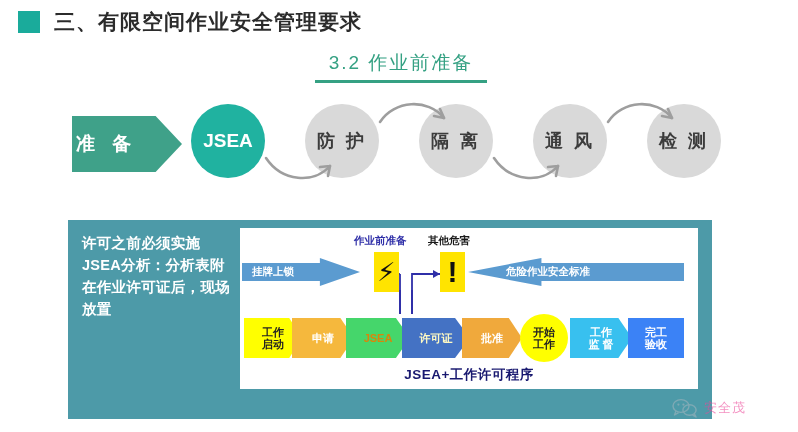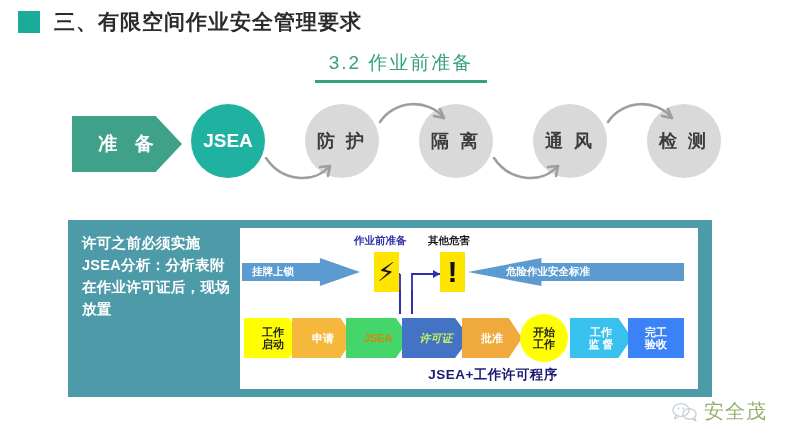--- a/index.html
+++ b/index.html
@@ -19,36 +19,36 @@
 
   .sub{position:absolute;left:315px;top:50px;text-align:center;}
   .sub-text{font-size:19px;font-weight:normal;color:#35a183;letter-spacing:2px;white-space:nowrap;}
   .sub-rule{margin-top:4px;height:3px;background:#35a183;width:172px;}
 
   
   .flow{position:absolute;left:0;top:104px;width:798px;height:92px;}
   .chev{position:absolute;left:72px;top:12px;width:110px;height:56px;
         background:#3fa189;
         clip-path:polygon(0 0, 76% 0, 100% 50%, 76% 100%, 0 100%);
-        display:flex;align-items:center;justify-content:center;}
+        display:flex;align-items:center;}
   .chev span{color:#fff;font-size:19px;font-weight:bold;letter-spacing:6px;padding-left:4px;}
 
   .node{position:absolute;top:0;width:74px;height:74px;border-radius:50%;
         display:flex;align-items:center;justify-content:center;}
   .node.teal{background:#20b2a0;}
   .node.grey{background:#d9d9d9;}
   .node .lbl{font-size:18px;font-weight:bold;letter-spacing:3px;}
   .node.teal .lbl{color:#ffffff;letter-spacing:0px;font-size:19px;}
   .node.grey .lbl{color:#3c3c3c;}
 
   .conn{position:absolute;width:80px;height:40px;}
   .conn svg{display:block;overflow:visible;}
 
   
-  .panel{position:absolute;left:68px;top:220px;width:644px;height:177px;background:#4d9aa8;}
+  .panel{position:absolute;left:68px;top:220px;width:644px;height:199px;background:#4d9aa8;}
   .panel-text{position:absolute;left:14px;top:12px;width:150px;
               color:#ffffff;font-size:14.5px;font-weight:bold;line-height:1.52;letter-spacing:0.3px;}
 
   .canvas{position:absolute;left:172px;top:8px;width:458px;height:161px;background:#ffffff;}
 
   .toplabel{position:absolute;font-size:10.5px;font-weight:bold;color:#2f2fa8;white-space:nowrap;}
   .toplabel.dark{color:#1a1a1a;}
 
   .bluearrow{position:absolute;height:28px;background:#5b9bd0;display:flex;align-items:center;}
   .bluearrow.right{clip-path:polygon(0 18%,66% 18%,66% 0,100% 50%,66% 100%,66% 82%,0 82%);}
@@ -63,25 +63,25 @@
   .wires{position:absolute;left:0;top:0;width:458px;height:161px;pointer-events:none;}
 
   
   .chain{position:absolute;left:0;top:90px;width:458px;height:44px;}
   .step{position:absolute;height:40px;display:flex;align-items:center;justify-content:center;text-align:center;}
   .step .t{font-size:11px;font-weight:bold;line-height:1.12;white-space:pre-line;}
   .step.arrow{clip-path:polygon(0 0, 78% 0, 100% 50%, 78% 100%, 0 100%);}
   .step.circle{border-radius:50%;}
 
   .caption{position:absolute;left:0;top:138px;width:458px;text-align:center;
-           font-size:13.5px;font-weight:bold;color:#191970;letter-spacing:0.5px;padding-left:24px;}
+           font-size:13.5px;font-weight:bold;color:#191970;letter-spacing:0.5px;}
 
   
   .wm{position:absolute;left:672px;top:398px;display:flex;align-items:center;gap:6px;opacity:.6;}
-  .wm-txt{font-size:20px;color:#4d7c0f;font-family:Liberation Mono, monospace;letter-spacing:1px;}
+  .wm-txt{font-size:13px;color:#ec4899;font-family:Liberation Mono, monospace;letter-spacing:1px;}
 </style>
 </head>
 <body>
 
 <div class="page">
 
   <div class="hdr">
     <span class="hdr-bullet"></span>
     <span class="hdr-title">三、有限空间作业安全管理要求</span>
   </div>
@@ -176,21 +176,21 @@
         <div class="step arrow" style="left:4px;width:58px;background:#ffff00;color:#222222;">
           <span class="t">工作
 启动</span>
         </div>
         <div class="step arrow" style="left:52px;width:62px;background:#f5b83d;color:#ffffff;">
           <span class="t">申请</span>
         </div>
         <div class="step arrow" style="left:106px;width:64px;background:#45d66b;color:#d8860b;">
           <span class="t">JSEA</span>
         </div>
-        <div class="step arrow" style="left:162px;width:68px;background:#4472c4;color:#bef264;font-style:italic;">
+        <div class="step arrow" style="left:162px;width:68px;background:#4472c4;color:#fef9c3;">
           <span class="t">许可证</span>
         </div>
         <div class="step arrow" style="left:222px;width:60px;background:#f0a93c;color:#ffffff;">
           <span class="t">批准</span>
         </div>
         <div class="step circle" style="left:280px;top:-4px;width:48px;height:48px;background:#ffff00;color:#222222;">
           <span class="t">开始
 工作</span>
         </div>
         <div class="step arrow" style="left:330px;width:62px;background:#38c0ef;color:#ffffff;">

